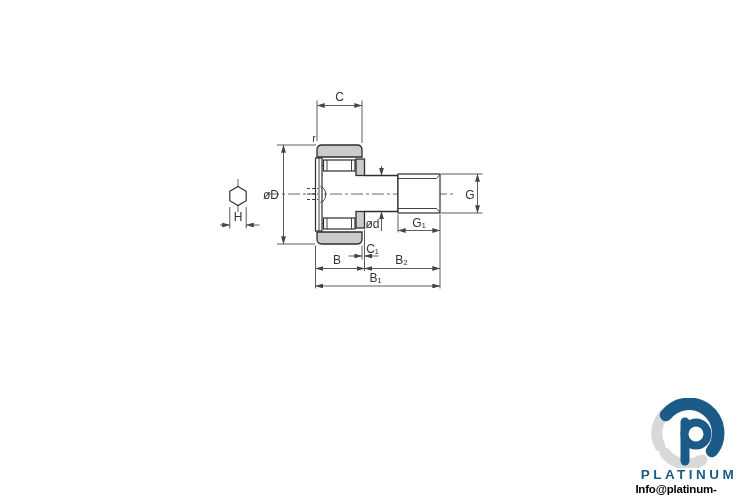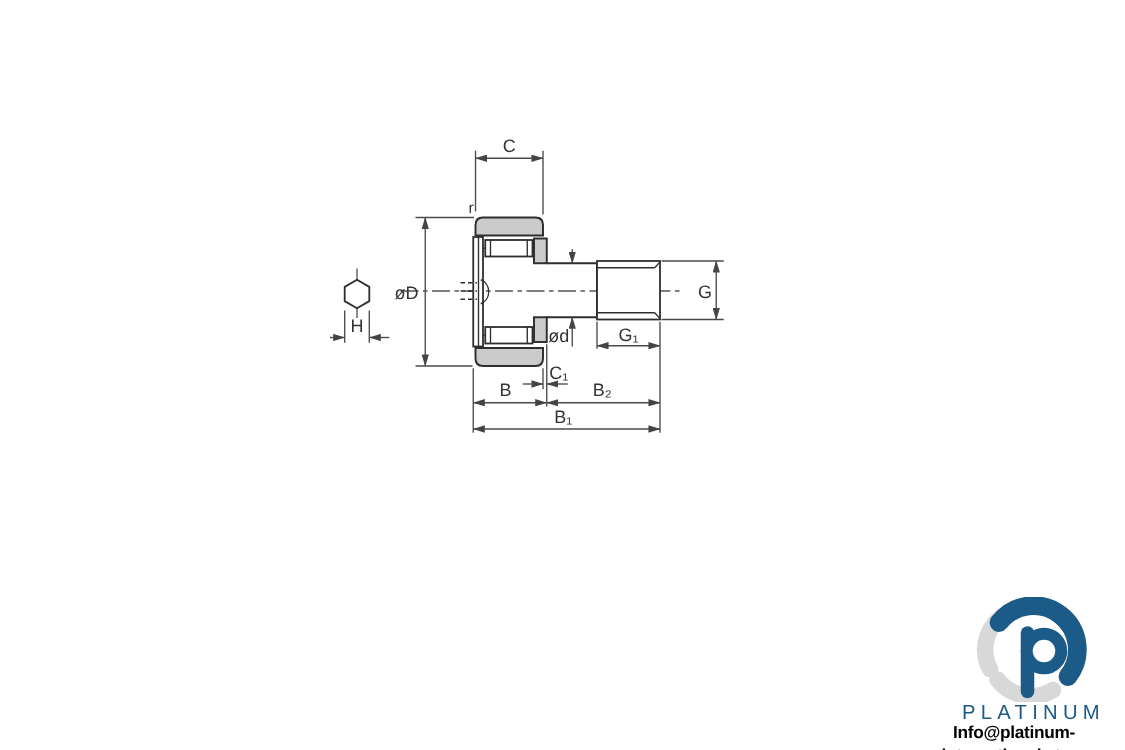--- a/index.html
+++ b/index.html
@@ -22,21 +22,21 @@
   .part-white{stroke:var(--part-line);stroke-width:1.2;fill:#ffffff;}
   .thin{stroke:var(--part-line);stroke-width:0.9;fill:none;}
   .hidden-line{stroke:var(--part-line);stroke-width:0.9;fill:none;stroke-dasharray:3 2;}
   .cl{stroke:#555;stroke-width:0.9;fill:none;stroke-dasharray:12 3 3 3;}
   .dim{stroke:var(--dim-line);stroke-width:0.9;fill:none;}
   .dimtxt{font:12px "Liberation Sans", sans-serif;fill:var(--txt);}
   .dimtxt-small{font:10.5px "Liberation Sans", sans-serif;fill:var(--txt);}
   
   .brand{position:absolute;left:602px;top:398px;width:148px;text-align:center;}
   .brand-mark{margin:0 0 0 44px;}
-  .brand-name{color:var(--logo-blue);font-weight:normal;font-size:13.5px;
+  .brand-name{color:var(--logo-blue);font-weight:bold;font-size:13.5px;
               letter-spacing:3.5px;line-height:14px;margin-left:26px;}
   .brand-email{color:#000;font-weight:bold;font-size:11.5px;line-height:15px;
                letter-spacing:-0.2px;}
 </style>
 </head>
 <body>
 
 <div class="canvas">
 
   <svg width="750" height="500" viewBox="0 0 750 500">

